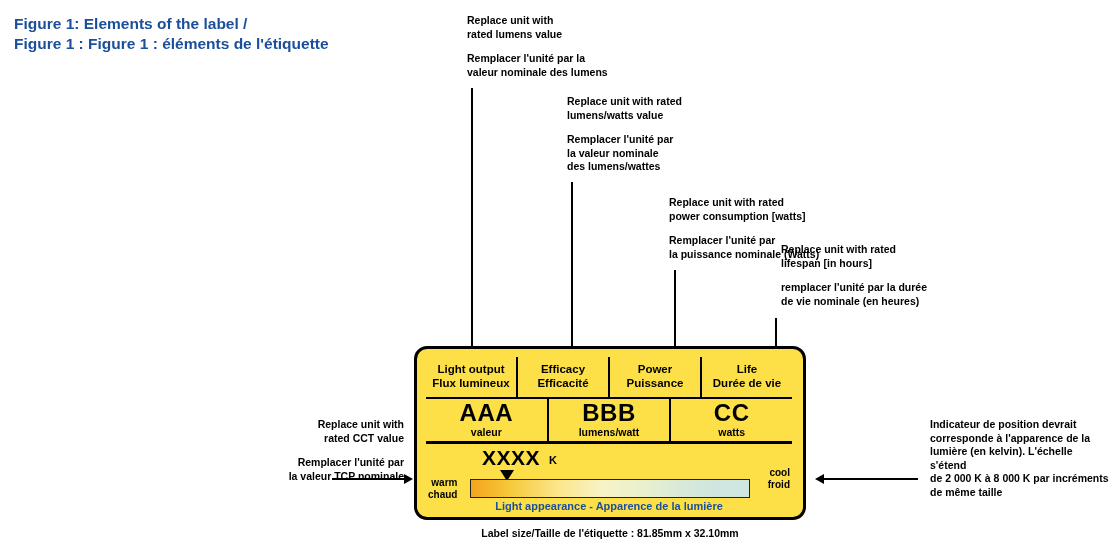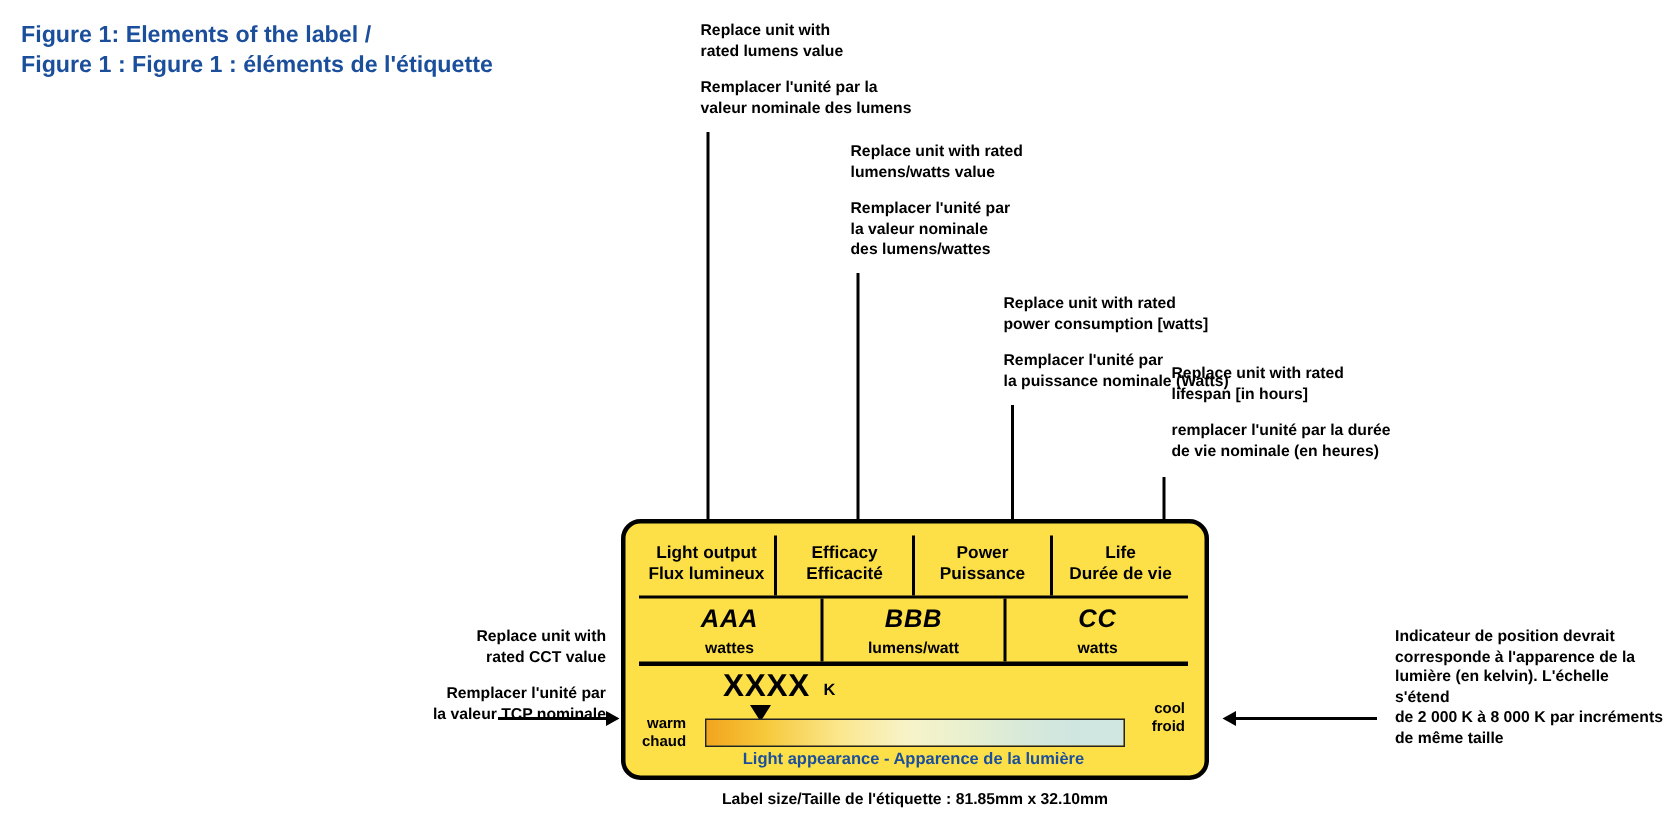--- a/index.html
+++ b/index.html
@@ -123,25 +123,24 @@
   }
   #value-row .cell {
     flex: 1 1 0;
     text-align: center;
     box-sizing: border-box;
     border-right: 2.5px solid #000;
     padding-top: 1px;
   }
   #value-row .cell:last-child { border-right: none; }
   .big-val {
-    font-size: 17px;
+    font-size: 24px;
     font-weight: bold;
     letter-spacing: 0.5px;
     line-height: 26px;
-    font-style: italic;
   }
   .unit {
     font-size: 10.5px;
     font-weight: bold;
     line-height: 12px;
   }
 
   
   #appearance {
     position: relative;
@@ -282,21 +281,21 @@
       </div>
       <div class="cell">
         <div>Life</div>
         <div>Durée de vie</div>
       </div>
     </div>
 
     <div id="value-row">
       <div class="cell">
         <div class="big-val">AAA</div>
-        <div class="unit">wattes</div>
+        <div class="unit">valeur</div>
       </div>
       <div class="cell">
         <div class="big-val">BBB</div>
         <div class="unit">lumens/watt</div>
       </div>
       <div class="cell">
         <div class="big-val">CC</div>
         <div class="unit">watts</div>
       </div>
     </div>

